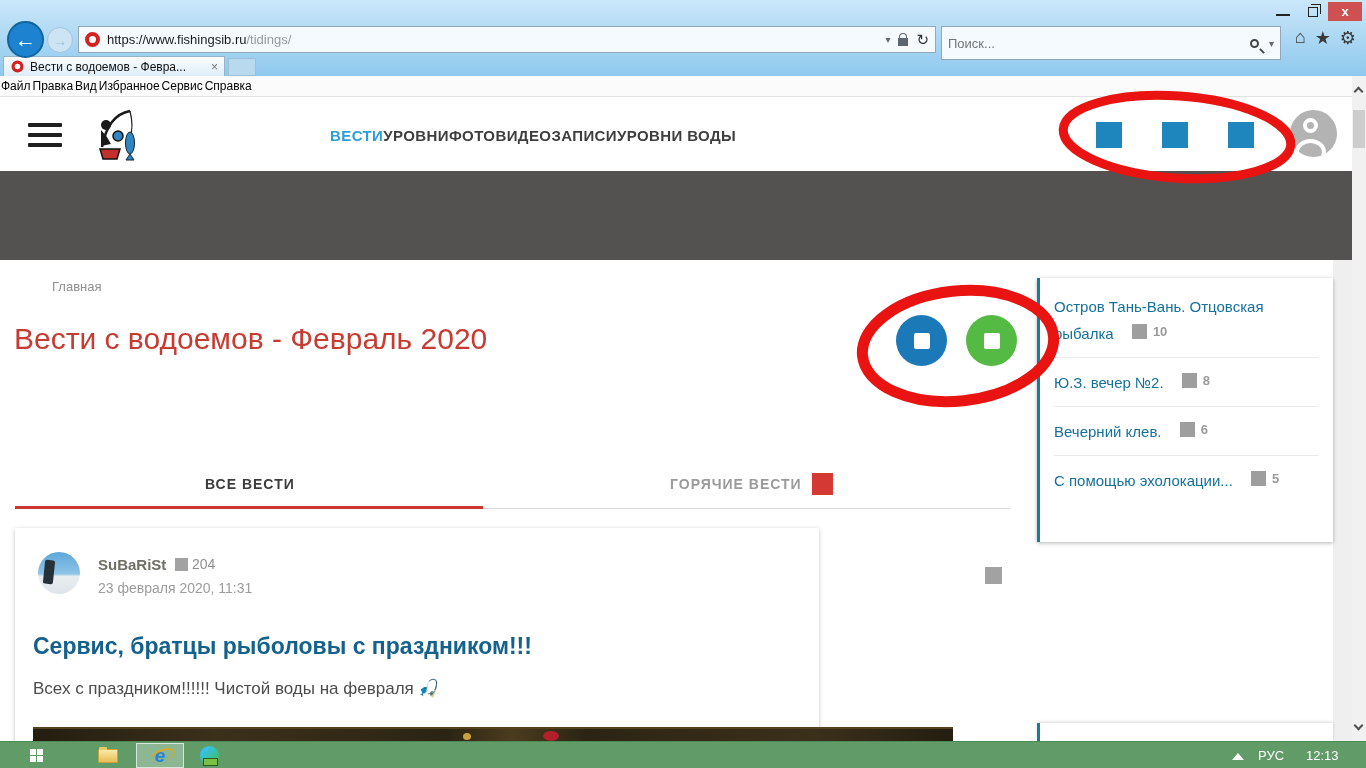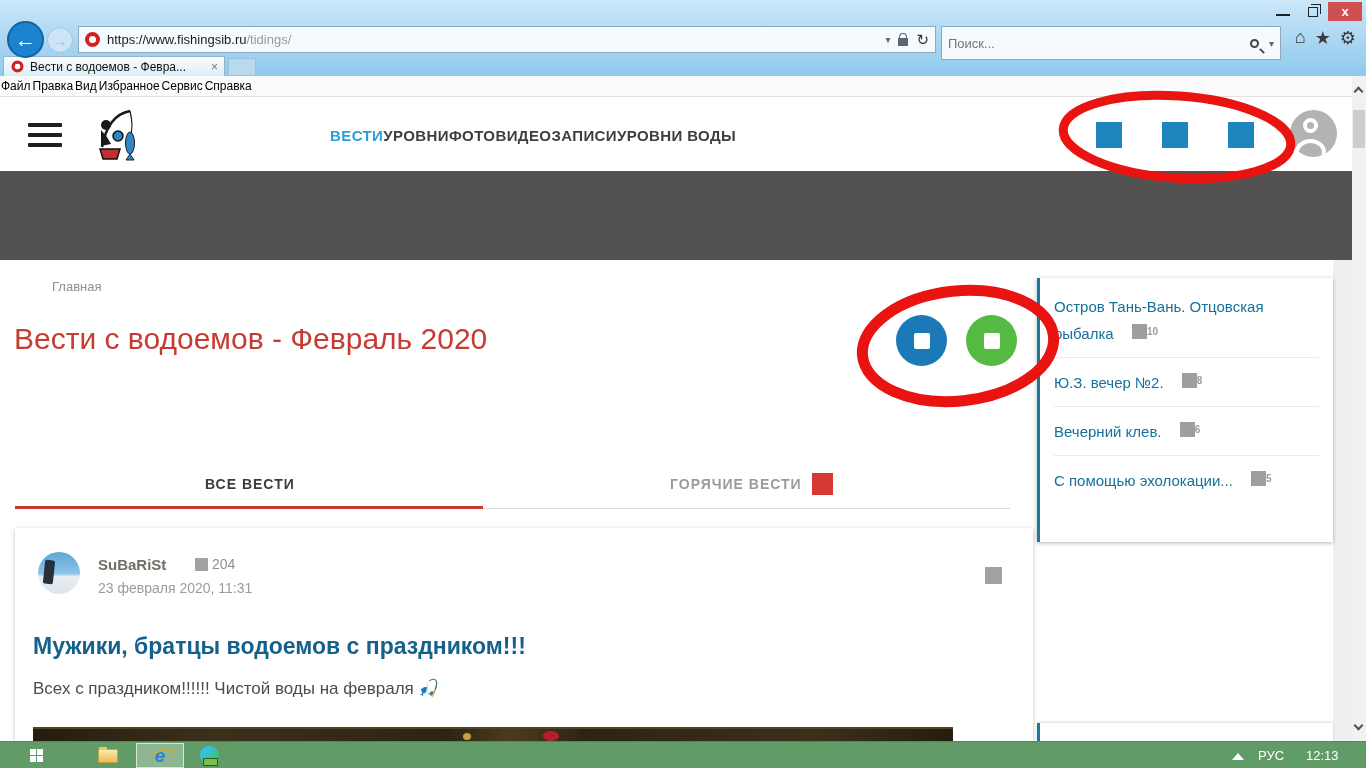--- a/index.html
+++ b/index.html
@@ -86,45 +86,45 @@
   .cb-green { left:966px; background:#55ba44; }
 
   .tabs-row { position:absolute; left:0; top:470px; width:1010px; height:45px; }
   .tab-all { position:absolute; left:205px; top:6px; font-size:14px; font-weight:bold; letter-spacing:1px; color:#3c3c3c; }
   .tab-hot { position:absolute; left:670px; top:6px; font-size:14px; font-weight:bold; letter-spacing:1px; color:#9b9b9b; }
   .tab-hot-sq { position:absolute; left:812px; top:3px; width:21px; height:22px; background:#d43a33; }
   .tab-underline-red { position:absolute; left:15px; top:36px; width:468px; height:3px; background:#c9372f; }
   .tab-underline-gray { position:absolute; left:483px; top:38px; width:527px; height:1px; background:#d9d9d9; }
 
   
-  .post-card { position:absolute; left:15px; top:528px; width:1018px; height:213px; background:#fff;
+  .post-card { position:absolute; left:15px; top:528px; width:804px; height:213px; background:#fff;
                box-shadow:0 1px 4px rgba(0,0,0,.25); }
   .post-avatar { position:absolute; left:23px; top:24px; width:42px; height:42px; border-radius:50%; overflow:hidden;
                  background:linear-gradient(to bottom,#5ea7d8 0%,#8ec4e8 52%,#e9eef0 58%,#dde5ea 100%); }
   .post-avatar:before { content:""; position:absolute; left:6px; top:8px; width:10px; height:24px; background:#27313a; border-radius:2px; transform:rotate(6deg); }
   .post-author { position:absolute; left:83px; top:28px; font-size:15px; font-weight:bold; color:#6f6f66; }
   .cmt-sq { display:inline-block; width:13px; height:13px; background:#a2a2a2; vertical-align:-1px; }
-  .post-cmt { position:absolute; left:160px; top:28px; font-size:14px; color:#8f8f8f; display:flex; gap:4px; align-items:center;margin-left:20px; }
+  .post-cmt { position:absolute; left:160px; top:28px; font-size:14px; color:#8f8f8f; display:flex; gap:4px; align-items:center; }
   .post-date { position:absolute; left:83px; top:52px; font-size:14px; color:#9c9c9c; }
   .post-corner-sq { position:absolute; left:970px; top:39px; width:17px; height:17px; background:#a2a2a2; }
   .post-title { position:absolute; left:18px; top:105px; font-size:23px; font-weight:600; color:#14618c; }
   .post-body { position:absolute; left:18px; top:150px; font-size:17px; color:#4c4c4c; }
   .post-img { position:absolute; left:18px; top:199px; width:920px; height:14px;
               background:linear-gradient(to right,#241d10 0%,#3b301a 20%,#2c2413 45%,#4a3c1e 52%,#2c2413 60%,#3b301a 85%,#241d10 100%);
               border-top:2px solid #55431f; }
   .post-img:before { content:""; position:absolute; left:510px; top:2px; width:16px; height:10px; border-radius:50%; background:#b31f2a; }
   .post-img:after { content:""; position:absolute; left:430px; top:4px; width:8px; height:7px; border-radius:50%; background:#c9a23f; }
 
   
   .side-card { position:absolute; left:1037px; top:278px; width:296px; height:264px; background:#fff;
                border-left:3px solid #1b7a9b; box-shadow:0 1px 4px rgba(0,0,0,.3); padding:16px 14px 0 14px; }
   .side-title { font-size:20px; color:#2c2c2c; margin-bottom:18px; }
   .side-item { font-size:15px; color:#15719c; line-height:25px; padding:10px 0 11px 0; border-top:1px solid #eaeaea; }
   .side-item:first-of-type { border-top:none; padding-top:0; }
-  .side-count { display:inline-flex; align-items:center; margin-left:14px; color:#9b9b9b; font-size:10px; font-weight:bold; }
+  .side-count { display:inline-flex; align-items:center; gap:6px; margin-left:14px; color:#9b9b9b; font-size:13px; font-weight:bold; }
   .side-count i { display:inline-block; width:15px; height:15px; background:#9e9e9e; }
   .side-card2 { position:absolute; left:1037px; top:723px; width:296px; height:18px; background:#fff;
                 border-left:3px solid #1b7a9b; box-shadow:0 -1px 3px rgba(0,0,0,.15); }
 
   
   .annot { position:absolute; left:0; top:0; width:1366px; height:768px; pointer-events:none; z-index:9; }
 
   
   .taskbar { position:absolute; left:0; top:741px; width:1366px; height:27px; background:#619b68; border-top:1px solid #4e8a57; z-index:10; display:flex; align-items:center; }
   .tb-start { position:absolute; left:30px; top:7px; width:15px; height:14px; display:grid; grid-template-columns:6px 6px; grid-template-rows:6px 6px; gap:1px; }
@@ -266,21 +266,21 @@
 
   <div class="post-card">
     <div class="post-avatar"></div>
     <span class="post-author">SuBaRiSt</span>
     <span class="post-cmt">
       <span class="cmt-sq"></span>
       <span>204</span>
     </span>
     <span class="post-date">23 февраля 2020, 11:31</span>
     <div class="post-corner-sq"></div>
-    <div class="post-title">Мужики, братцы водоемов с праздником!!!</div>
+    <div class="post-title">Сервис, братцы рыболовы с праздником!!!</div>
     <div class="post-body">Всех с праздником!!!!!! Чистой воды на февраля 🎣</div>
     <div class="post-img"></div>
   </div>
 
   <div class="side-card">
     <div class="side-item">
       <span>Остров Тань-Вань. Отцовская рыбалка</span>
       <span class="side-count">
           <i></i>
           <span>10</span>

